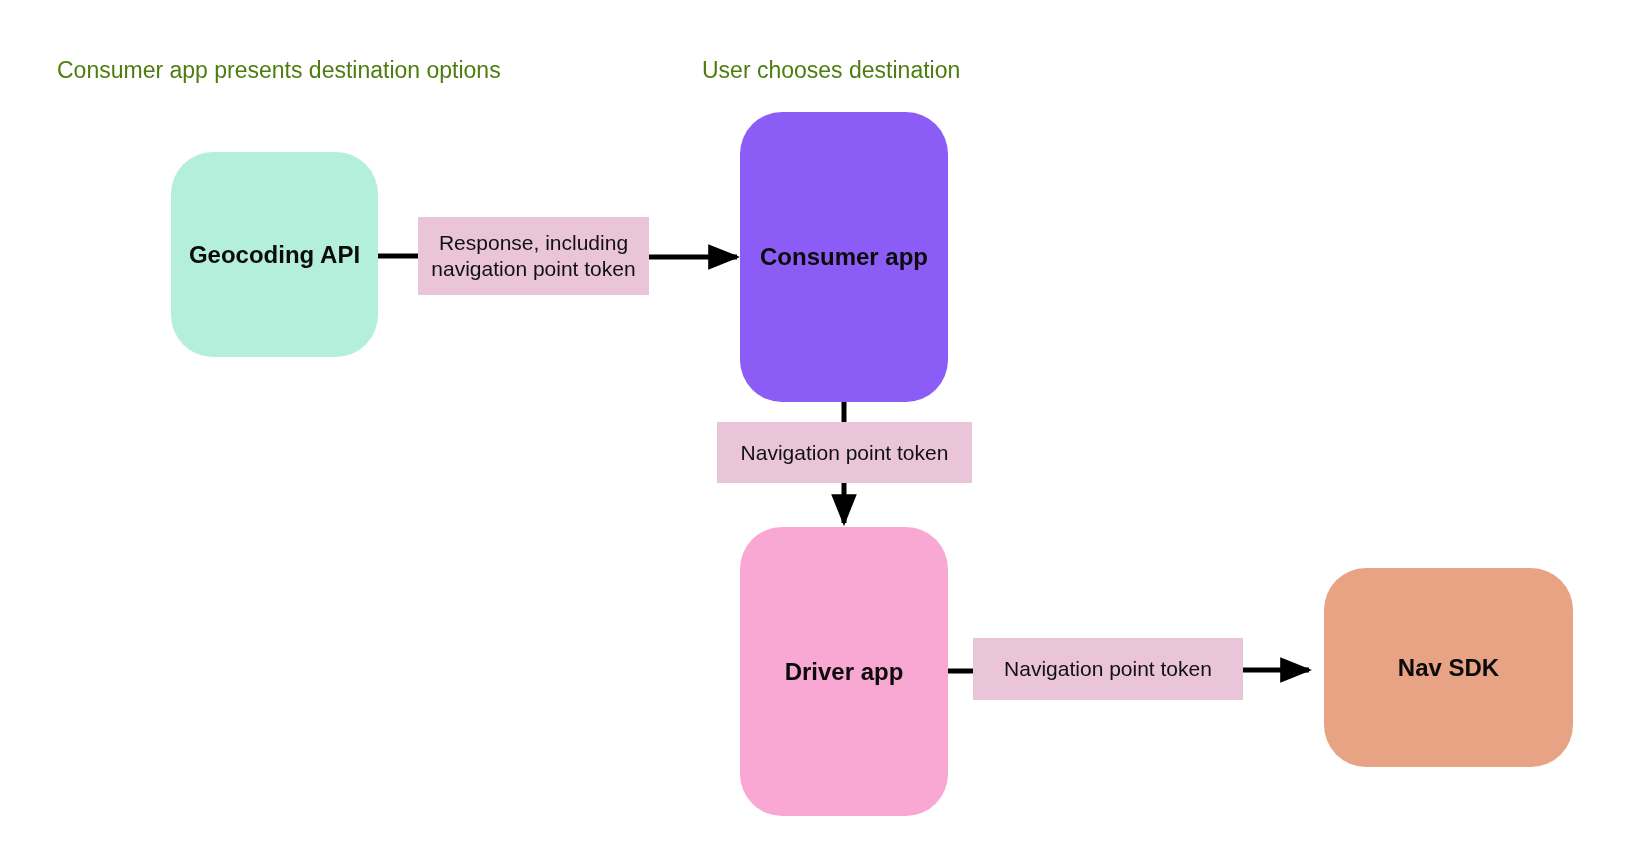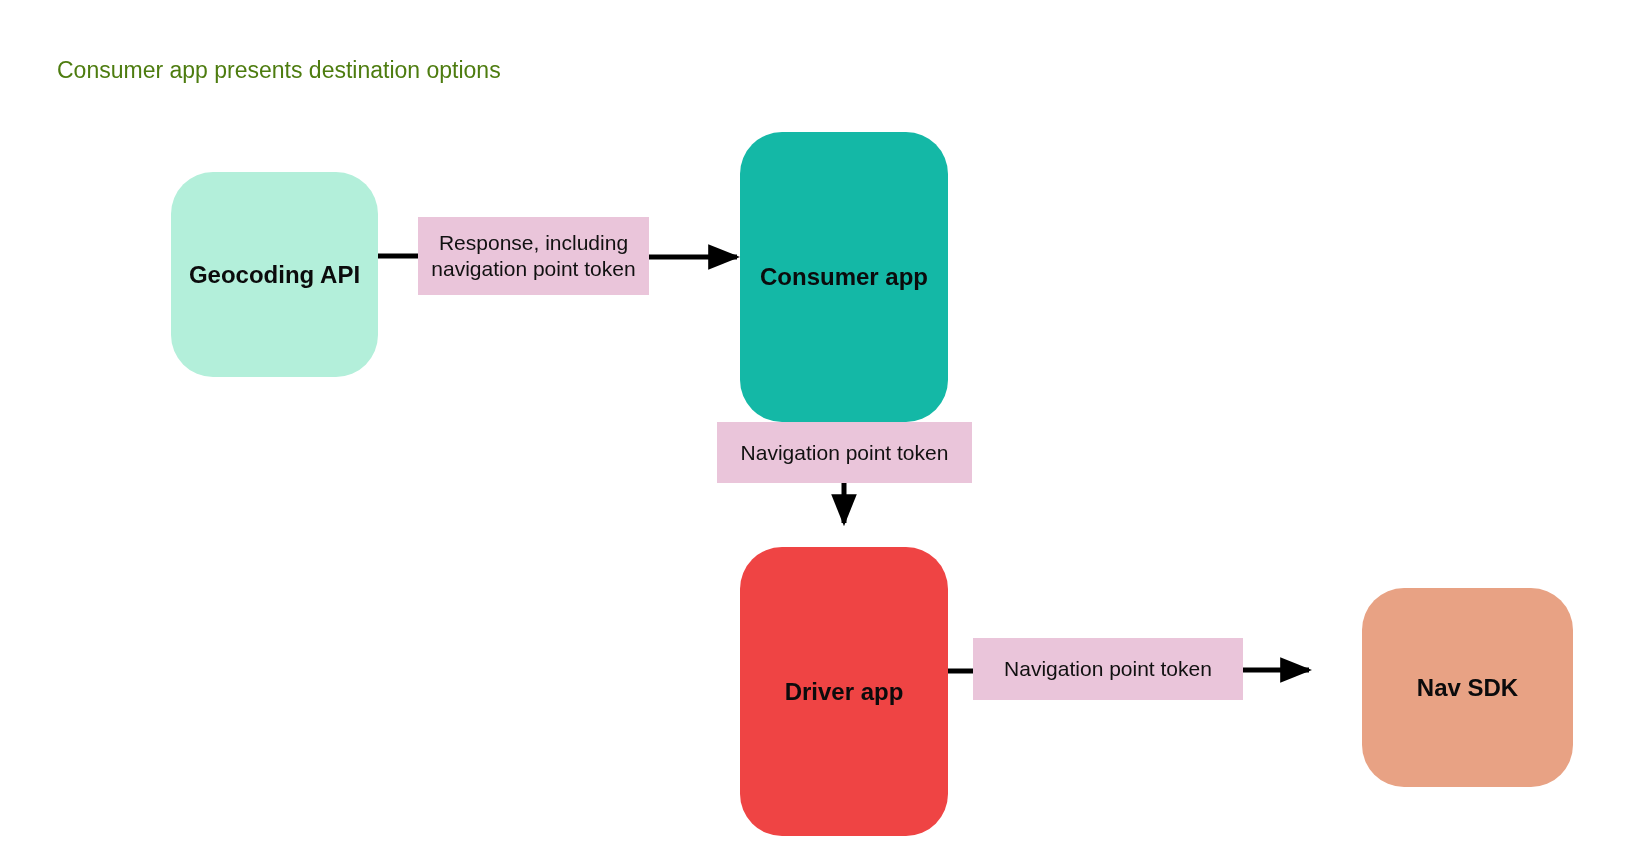--- a/index.html
+++ b/index.html
@@ -33,21 +33,20 @@
     color: #4d7c0f;
     white-space: nowrap;
   }
   .node {
     position: absolute;
     border-radius: 42px;
     display: flex;
     align-items: center;
     justify-content: center;
     text-align: center;
-    margin-top: 20px;
   }
   .node-label {
     font-size: 24px;
     font-weight: 700;
     color: #0b0b0c;
     white-space: nowrap;
   }
   .edge-label {
     position: absolute;
     display: flex;
@@ -81,34 +80,35 @@
     <line x1="844" y1="401" x2="844" y2="424" stroke="#000000" stroke-width="5"></line>
 
     <line x1="844" y1="483" x2="844" y2="523" stroke="#000000" stroke-width="5" marker-end="url(#arrowhead)"></line>
 
     <line x1="948" y1="671" x2="975" y2="671" stroke="#000000" stroke-width="5"></line>
 
     <line x1="1243" y1="670" x2="1309" y2="670" stroke="#000000" stroke-width="5" marker-end="url(#arrowhead)"></line>
   </svg>
 
   <div class="stage-header" style="left:57px;">Consumer app presents destination options</div>
+  <div class="stage-header" style="left:702px;">User chooses destination</div>
 
   <div class="node" style="left: 171px; top: 152px; width: 207px; height: 205px; background-color: rgb(179, 239, 218);">
     <span class="node-label">Geocoding API</span>
   </div>
 
-  <div class="node" style="left: 740px; top: 112px; width: 208px; height: 290px; background-color: #14b8a6;">
+  <div class="node" style="left: 740px; top: 112px; width: 208px; height: 290px; background-color: #8b5cf6;">
     <span class="node-label">Consumer app</span>
   </div>
 
-  <div class="node" style="left: 740px; top: 527px; width: 208px; height: 289px; background-color: #ef4444;">
+  <div class="node" style="left: 740px; top: 527px; width: 208px; height: 289px; background-color: #f9a8d4;">
     <span class="node-label">Driver app</span>
   </div>
 
-  <div class="node" style="left: 1362px; top: 568px; width: 211px; height: 199px; background-color: rgb(232, 162, 132);">
+  <div class="node" style="left: 1324px; top: 568px; width: 249px; height: 199px; background-color: rgb(232, 162, 132);">
     <span class="node-label">Nav SDK</span>
   </div>
 
   <div class="edge-label" style="left: 418px; top: 217px; width: 231px; height: 78px; background-color: rgb(234, 197, 218);">Response, including navigation point token</div>
 
   <div class="edge-label" style="left: 717px; top: 422px; width: 255px; height: 61px; background-color: rgb(234, 197, 218);">Navigation point token</div>
 
   <div class="edge-label" style="left: 973px; top: 638px; width: 270px; height: 62px; background-color: rgb(234, 197, 218);">Navigation point token</div>
 
 </div>

